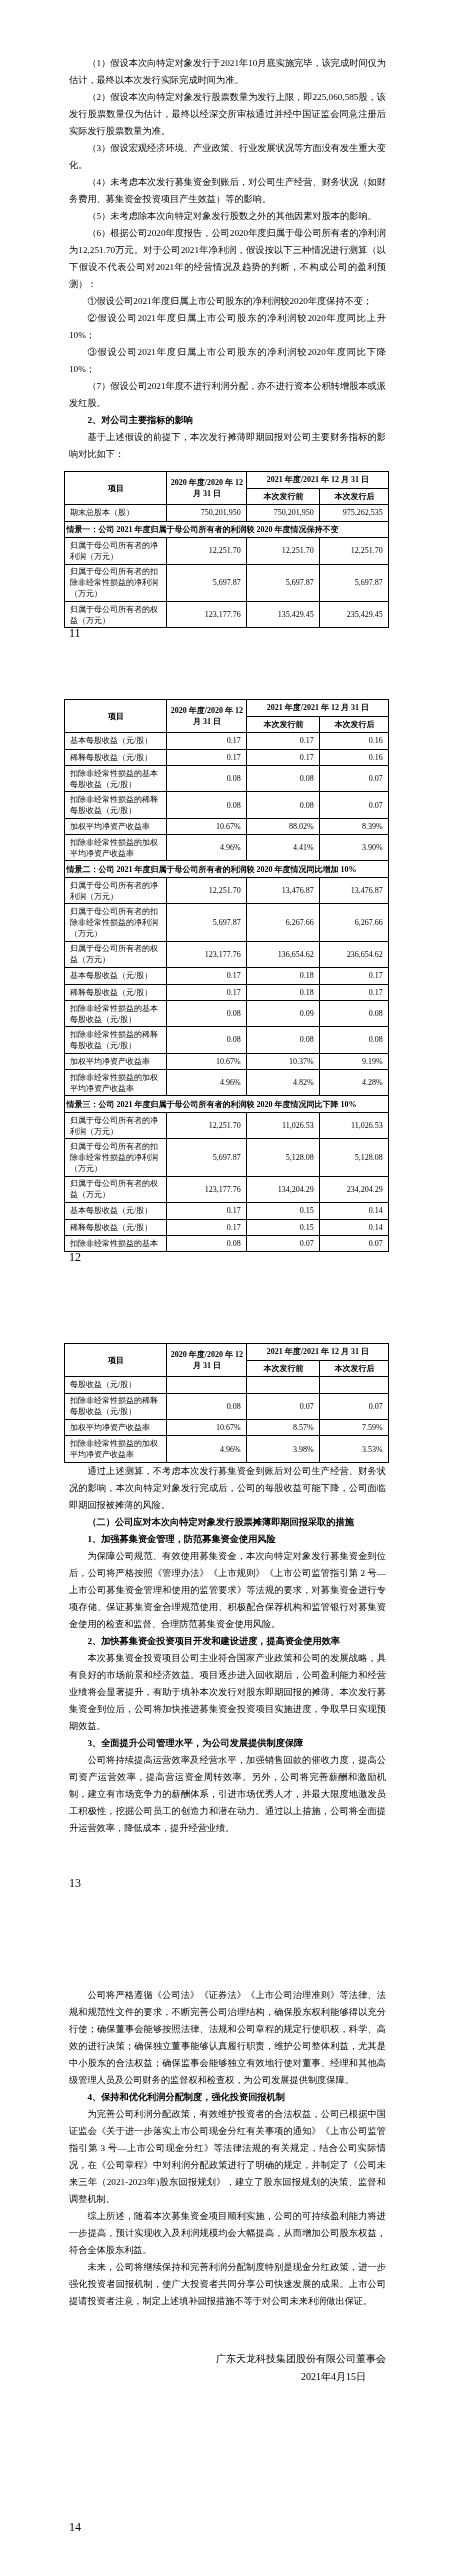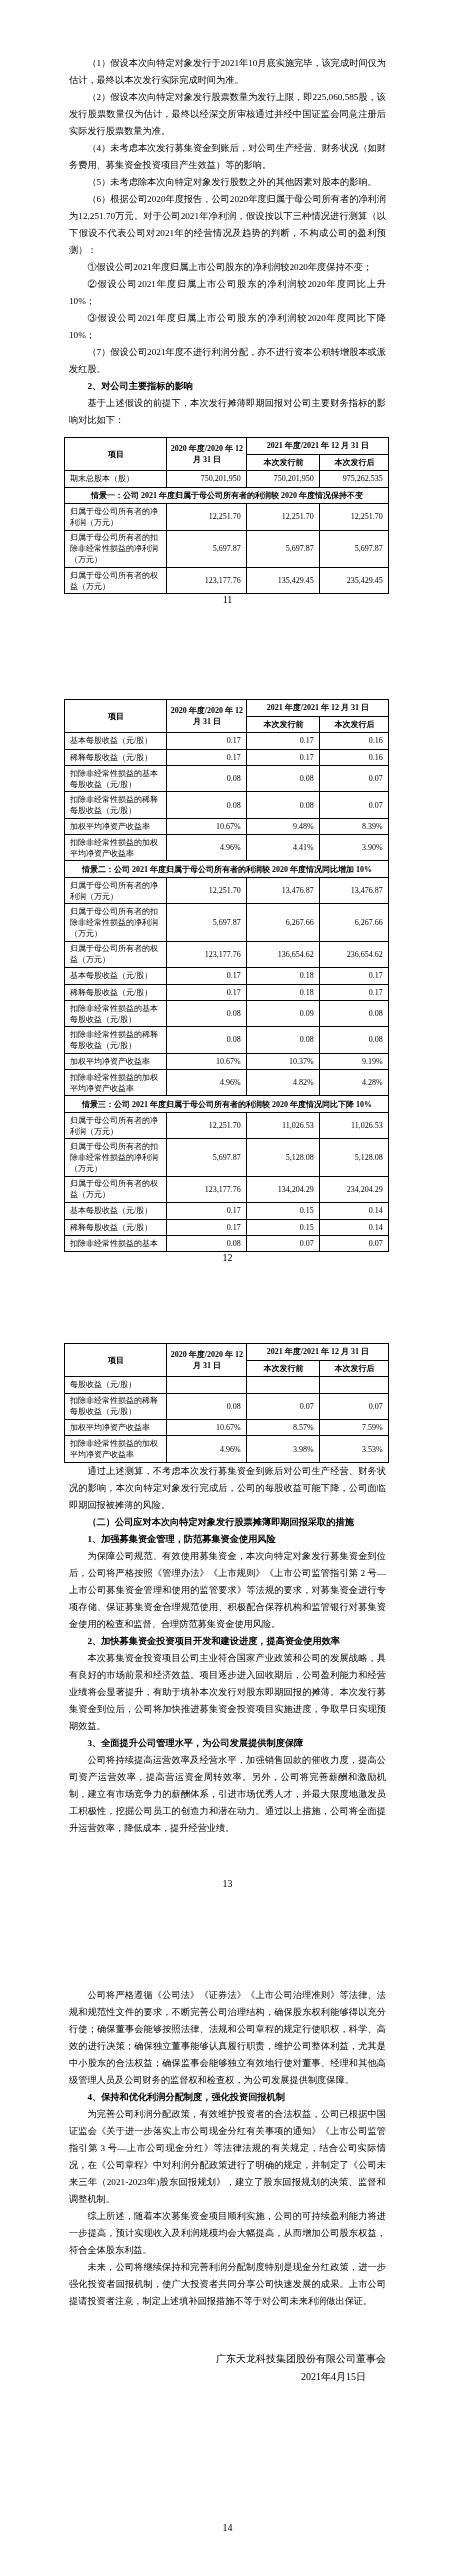--- a/index.html
+++ b/index.html
@@ -56,52 +56,53 @@
     line-height:11px;
   }
   .f-table td.num {
     text-align:right;
     padding:1.7px 5.7px 1.7px 2.3px;
     line-height:11px;
     height:12px;
   }
   .f-table tr.section-row td {
     font-weight:bold;
-    text-align:center;
+    text-align:left;
     padding:2.3px 1.1px;
     line-height:11px;
   }
   .c-item { width:102px; }
   .c-2020 { width:80px; }
   .c-pre  { width:73px; }
   .c-post { width:69px; }
   p.para + table.f-table { margin-top:8px; }
   .sign-block { margin-top:40px; }
   .sign-line {
     margin:0;
     font-size:10px;
     line-height:18.4px;
     text-align:right;
     text-indent:0;
   }
   .sign-line.date { padding-right:20px; }
   .pagenum {
     margin-top:auto;
-    text-align:center;
-    font-size:10px;
+    text-align:left;
+    font-size:12px;
     line-height:11.5px;
   }
 </style>
 </head>
 <body>
 
 <div id="doc">
     <div class="page">
       <p class="para">（1）假设本次向特定对象发行于2021年10月底实施完毕，该完成时间仅为估计，最终以本次发行实际完成时间为准。</p>
       <p class="para">（2）假设本次向特定对象发行股票数量为发行上限，即225,060,585股，该发行股票数量仅为估计，最终以经深交所审核通过并经中国证监会同意注册后实际发行股票数量为准。</p>
+      <p class="para">（3）假设宏观经济环境、产业政策、行业发展状况等方面没有发生重大变化。</p>
       <p class="para">（4）未考虑本次发行募集资金到账后，对公司生产经营、财务状况（如财务费用、募集资金投资项目产生效益）等的影响。</p>
       <p class="para">（5）未考虑除本次向特定对象发行股数之外的其他因素对股本的影响。</p>
       <p class="para">（6）根据公司2020年度报告，公司2020年度归属于母公司所有者的净利润为12,251.70万元。对于公司2021年净利润，假设按以下三种情况进行测算（以下假设不代表公司对2021年的经营情况及趋势的判断，不构成公司的盈利预测）：</p>
       <p class="para">①假设公司2021年度归属上市公司股东的净利润较2020年度保持不变；</p>
       <p class="para">②假设公司2021年度归属上市公司股东的净利润较2020年度同比上升10%；</p>
       <p class="para">③假设公司2021年度归属上市公司股东的净利润较2020年度同比下降10%；</p>
       <p class="para">（7）假设公司2021年度不进行利润分配，亦不进行资本公积转增股本或派发红股。</p>
       <p class="heading">2、对公司主要指标的影响</p>
       <p class="para">基于上述假设的前提下，本次发行摊薄即期回报对公司主要财务指标的影响对比如下：</p>
       <table class="f-table">
@@ -194,21 +195,21 @@
           </tr>
           <tr>
             <td class="label">扣除非经常性损益的稀释每股收益（元/股）</td>
             <td class="num">0.08</td>
             <td class="num">0.08</td>
             <td class="num">0.07</td>
           </tr>
           <tr>
             <td class="label">加权平均净资产收益率</td>
             <td class="num">10.67%</td>
-            <td class="num">9.48%</td>
+            <td class="num">88.02%</td>
             <td class="num">8.39%</td>
           </tr>
           <tr>
             <td class="label">扣除非经常性损益的加权平均净资产收益率</td>
             <td class="num">4.96%</td>
             <td class="num">4.41%</td>
             <td class="num">3.90%</td>
           </tr>
           <tr class="section-row">
             <td colspan="4">情景二：公司 2021 年度归属于母公司所有者的利润较 2020 年度情况同比增加 10%</td>

